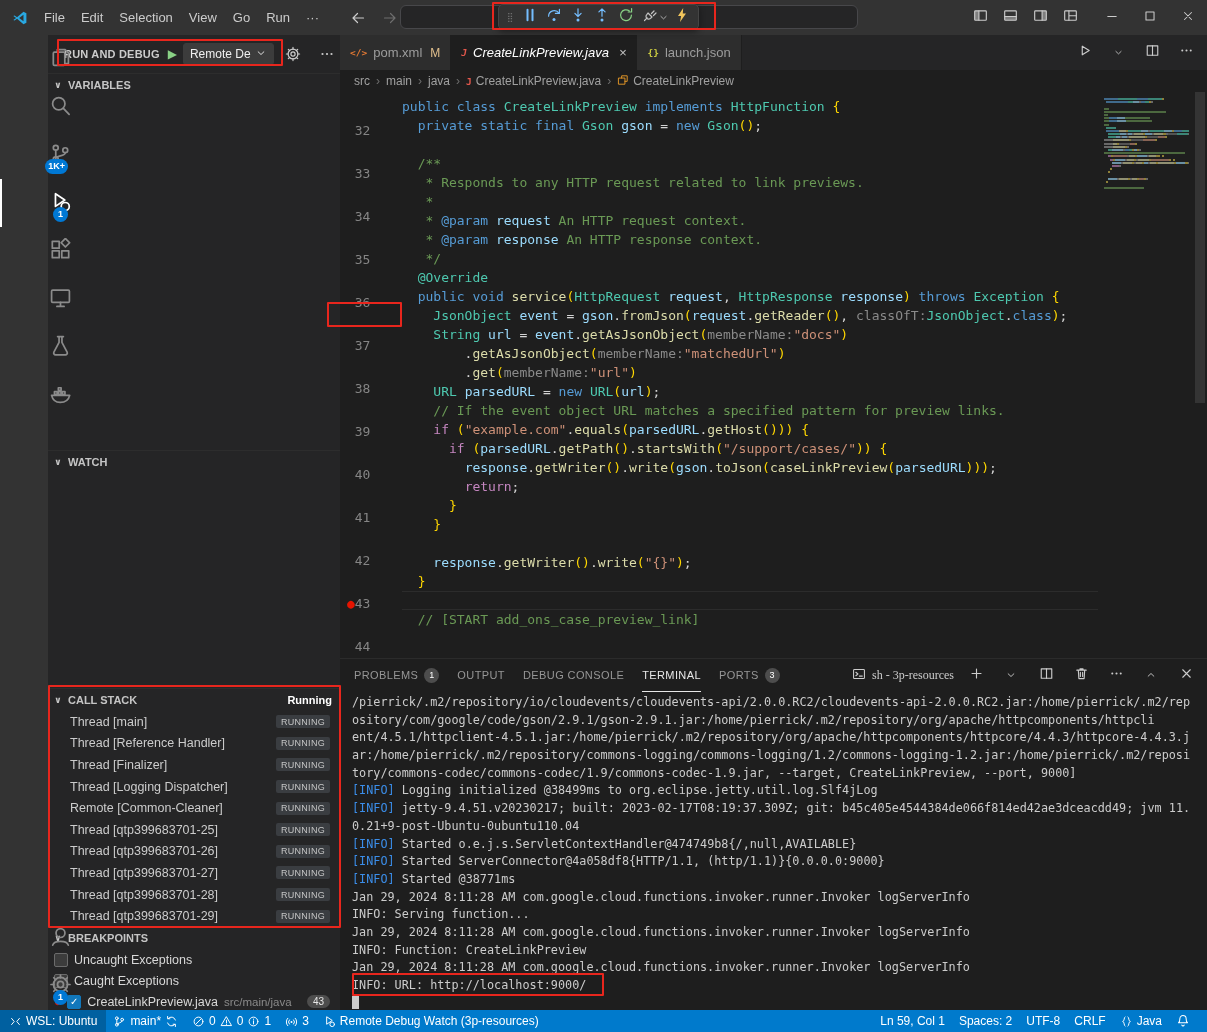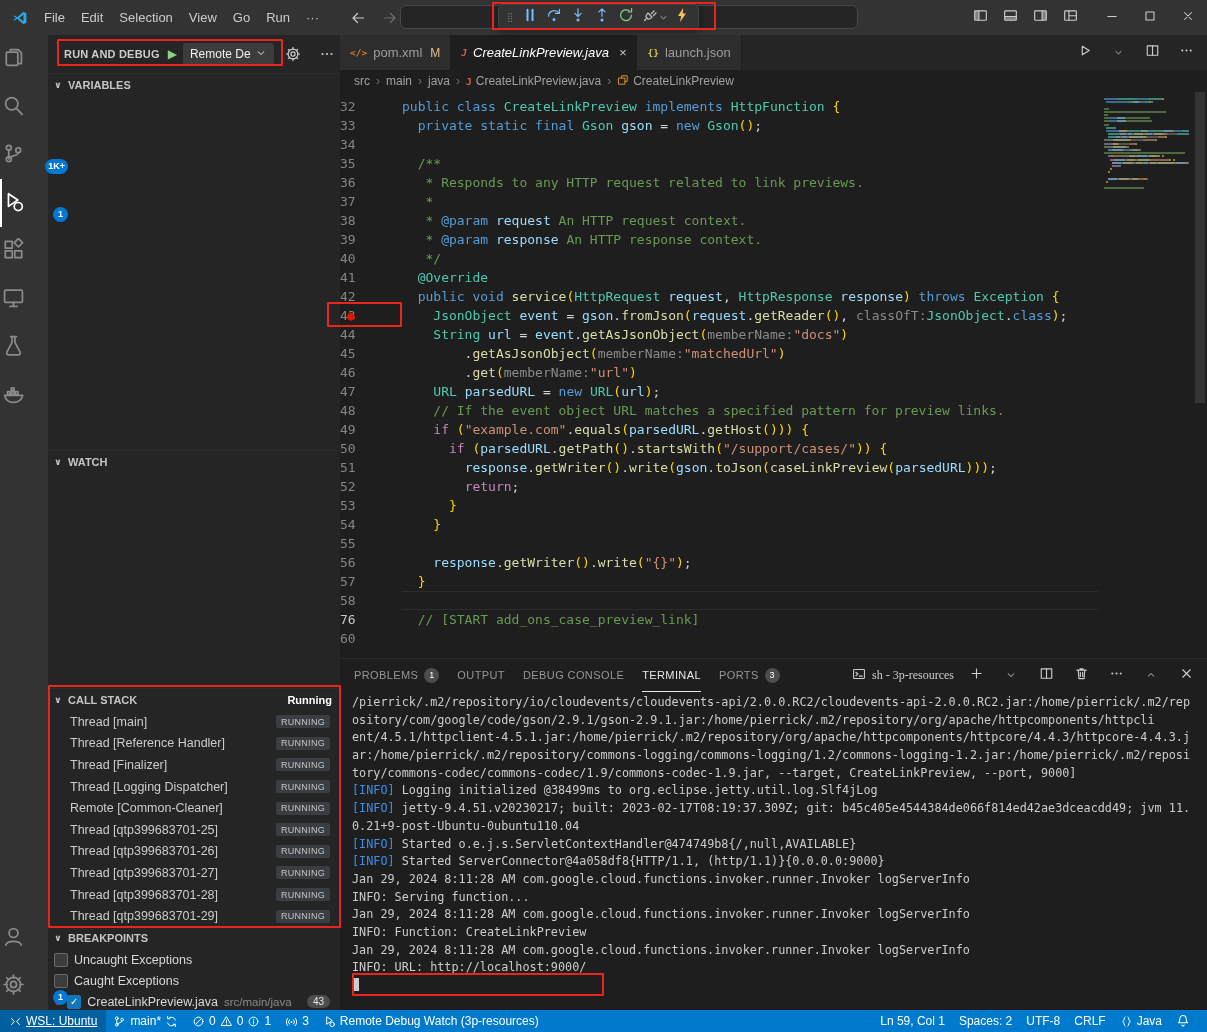--- a/index.html
+++ b/index.html
@@ -24,21 +24,21 @@
   .dbg-btn { width:24px; height:22px; display:inline-flex; align-items:center; justify-content:center; }
   .dbg-chev { width:12px; margin-left:-4px; color:#c5c5c5; display:inline-flex; }
   .win-right { position:absolute; right:0; top:0; height:35px; display:flex; align-items:center; }
   .layout-group { display:flex; gap:4px; margin-right:10px; color:#cccccc; }
   .win-ctl { width:38px; height:35px; display:inline-flex; align-items:center; justify-content:center; color:#cccccc; }
 
   
   .activitybar { position:absolute; left:0; top:35px; width:48px; height:975px; background:#333333;
     display:flex; flex-direction:column; z-index:3; }
   .act-top { flex:1; display:flex; flex-direction:column; }
-  .act-item { position:relative; width:72px; height:48px; display:flex; align-items:center; justify-content:flex-start;
+  .act-item { position:relative; width:72px; height:48px; display:flex; align-items:center; justify-content:flex-end;
     color:#8b8b8b; border-left:2px solid transparent; }
   .act-item.active { color:#ffffff; border-left-color:#ffffff; }
   .act-badge { position:absolute; right:4px; bottom:5px; background:#0078d4; color:#ffffff; font-size:9px;
     min-width:15px; height:15px; line-height:15px; text-align:center; border-radius:9px; padding:0 3px; font-weight:bold; }
 
   
   .sidebar { position:absolute; left:48px; top:35px; width:292px; height:975px; background:#252526; z-index:2; overflow:hidden; }
   .sb-head { height:38px; display:flex; align-items:center; padding:0 8px 0 16px; gap:6px; }
   .sb-title { font-size:11px; font-weight:bold; color:#cccccc; letter-spacing:.2px; white-space:nowrap; }
   .play-btn { color:#89d185; font-size:12px; margin-left:2px; }
@@ -74,21 +74,21 @@
   .tab-actions { position:absolute; right:8px; top:0; height:35px; display:flex; align-items:center; gap:8px; color:#c5c5c5; }
   .breadcrumb { height:22px; display:flex; align-items:center; font-size:12px; color:#a0a0a0; padding-left:14px; gap:3px; background:#1e1e1e; }
   .bc-sep { color:#6e6e6e; margin:0 3px; }
   .bc-item { display:inline-flex; align-items:center; gap:4px; white-space:nowrap; }
 
   .code-wrap { height:566px; display:flex; position:relative; overflow:hidden; }
   .gutter { width:62px; padding-top:5px; flex:none; }
   .g-row { position:relative; height:19px; line-height:19px; font-family:"DejaVu Sans Mono",monospace;
     font-size:13px; color:#858585; }
   .g-row.cur .g-num { color:#c6c6c6; }
-  .g-num { display:block; text-align:left; padding-right:17px; }
+  .g-num { display:block; text-align:center; padding-right:17px;margin-top:24px; }
   .g-bp { position:absolute; left:7px; top:0; color:#e51400; font-size:13px; }
   .code { flex:1; padding-top:5px; overflow:hidden; }
   .c-row { height:19px; line-height:19px; font-family:"DejaVu Sans Mono",monospace; font-size:13px; white-space:pre; color:#d4d4d4; }
   .c-row.cur { box-shadow:inset 0 1px 0 #2c2c2c, inset 0 -1px 0 #2c2c2c; }
   .tok-k{color:#569cd6} .tok-kc{color:#c586c0} .tok-t{color:#4ec9b0} .tok-m{color:#dcdcaa}
   .tok-s{color:#ce9178} .tok-c{color:#6a9955} .tok-v{color:#9cdcfe} .tok-p{color:#d4d4d4}
   .tok-b{color:#ffd700} .tok-h{color:#8a8a8a} .tok-jd{color:#569cd6} .tok-jv{color:#9cdcfe}
   .minimap { width:95px; flex:none; padding:6px 4px 0 6px; background:#1e1e1e; position:relative; }
   .mm-row { height:2px; margin-bottom:1.2px; white-space:nowrap; overflow:hidden; }
   .mm-seg { display:inline-block; height:2px; opacity:.6; vertical-align:top; }
@@ -115,21 +115,21 @@
   .tok-ti { color:#3b8eea; } .tok-tp { color:#cccccc; }
   .t-cursor { display:inline-block; width:7px; height:13px; background:#cccccc; vertical-align:-2px; }
 
   
   .statusbar { position:absolute; left:0; top:1010px; width:1207px; height:22px; background:#007acc;
     display:flex; align-items:center; font-size:12px; color:#ffffff; z-index:5; }
   .sb-left { display:flex; align-items:center; height:100%; }
   .sb-right { margin-left:auto; display:flex; align-items:center; height:100%; padding-right:10px; }
   .sb-item { display:inline-flex; align-items:center; gap:4px; padding:0 7px; height:100%; white-space:nowrap; }
   .sb-item svg { display:block; }
-  .sb-remote { background:#0060a0; padding:0 9px;text-decoration:underline; }
+  .sb-remote { background:#0060a0; padding:0 9px; }
 
   
   .anno { position:absolute; border:2px solid #e8261d; border-radius:1px; z-index:60; pointer-events:none; }
   #anno-toolbar   { left:492px; top:2px;   width:224px; height:28px; }
   #anno-launch    { left:57px;  top:39px;  width:226px; height:27px; }
   #anno-breakpoint{ left:327px; top:302px; width:75px;  height:25px; }
   #anno-callstack { left:48px;  top:685px; width:293px; height:243px; }
   #anno-url       { left:352px; top:973px; width:252px; height:23px; }
 </style>
 </head>
@@ -756,20 +756,21 @@
         <div class="t-row"><span class="tok-tp">/pierrick/.m2/repository/io/cloudevents/cloudevents-api/2.0.0.RC2/cloudevents-api-2.0.0.RC2.jar:/home/pierrick/.m2/rep</span></div>
         <div class="t-row"><span class="tok-tp">ository/com/google/code/gson/2.9.1/gson-2.9.1.jar:/home/pierrick/.m2/repository/org/apache/httpcomponents/httpcli</span></div>
         <div class="t-row"><span class="tok-tp">ent/4.5.1/httpclient-4.5.1.jar:/home/pierrick/.m2/repository/org/apache/httpcomponents/httpcore/4.4.3/httpcore-4.4.3.j</span></div>
         <div class="t-row"><span class="tok-tp">ar:/home/pierrick/.m2/repository/commons-logging/commons-logging/1.2/commons-logging-1.2.jar:/home/pierrick/.m2/reposi</span></div>
         <div class="t-row"><span class="tok-tp">tory/commons-codec/commons-codec/1.9/commons-codec-1.9.jar, --target, CreateLinkPreview, --port, 9000]</span></div>
         <div class="t-row"><span class="tok-ti">[INFO]</span><span class="tok-tp"> Logging initialized @38499ms to org.eclipse.jetty.util.log.Slf4jLog</span></div>
         <div class="t-row"><span class="tok-ti">[INFO]</span><span class="tok-tp"> jetty-9.4.51.v20230217; built: 2023-02-17T08:19:37.309Z; git: b45c405e4544384de066f814ed42ae3dceacdd49; jvm 11.</span></div>
         <div class="t-row"><span class="tok-tp">0.21+9-post-Ubuntu-0ubuntu110.04</span></div>
         <div class="t-row"><span class="tok-ti">[INFO]</span><span class="tok-tp"> Started o.e.j.s.ServletContextHandler@474749b8{/,null,AVAILABLE}</span></div>
         <div class="t-row"><span class="tok-ti">[INFO]</span><span class="tok-tp"> Started ServerConnector@4a058df8{HTTP/1.1, (http/1.1)}{0.0.0.0:9000}</span></div>
+        <div class="t-row"><span class="tok-ti">[INFO]</span><span class="tok-tp"> Started @38771ms</span></div>
         <div class="t-row"><span class="tok-tp">Jan 29, 2024 8:11:28 AM com.google.cloud.functions.invoker.runner.Invoker logServerInfo</span></div>
         <div class="t-row"><span class="tok-tp">INFO: Serving function...</span></div>
         <div class="t-row"><span class="tok-tp">Jan 29, 2024 8:11:28 AM com.google.cloud.functions.invoker.runner.Invoker logServerInfo</span></div>
         <div class="t-row"><span class="tok-tp">INFO: Function: CreateLinkPreview</span></div>
         <div class="t-row"><span class="tok-tp">Jan 29, 2024 8:11:28 AM com.google.cloud.functions.invoker.runner.Invoker logServerInfo</span></div>
         <div class="t-row"><span class="tok-tp">INFO: URL: http://localhost:9000/</span></div>
         <div class="t-row"><span class="t-cursor"></span></div>
       </div>
   </div>
 </div>

